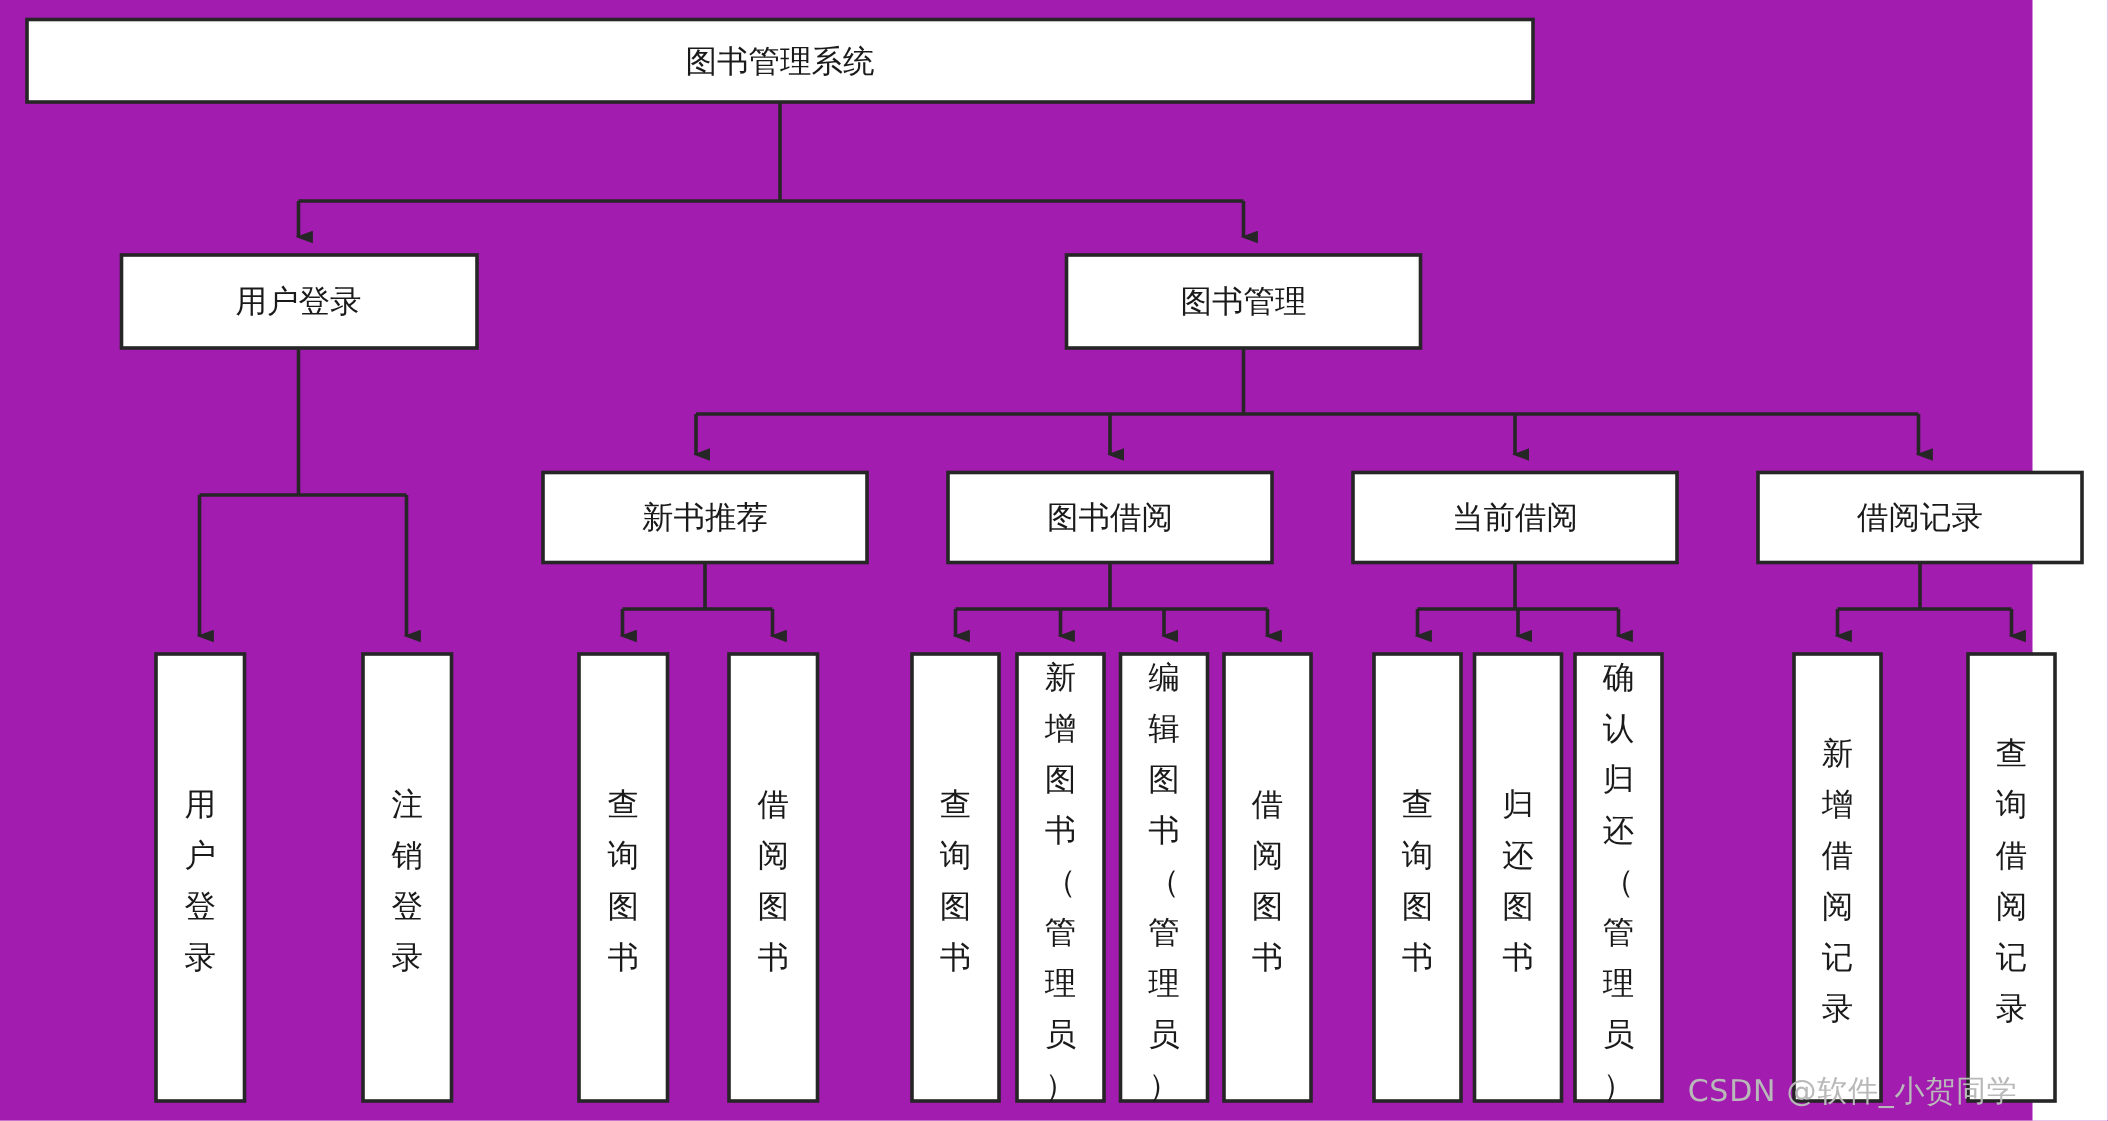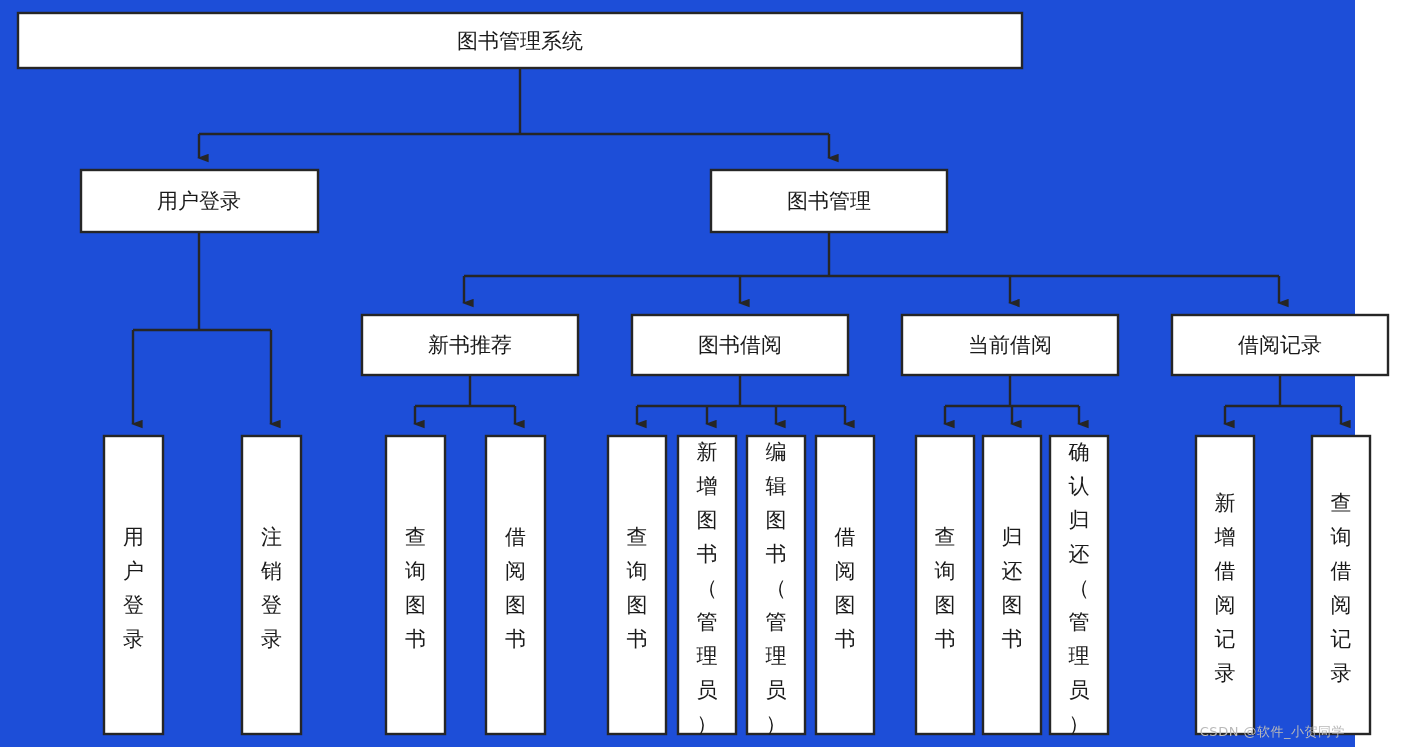--- a/index.html
+++ b/index.html
@@ -11,21 +11,21 @@
   body {
     width: 1405px;
     height: 747px;
     font-family: "DejaVu Sans", "Liberation Sans", sans-serif;
     overflow: hidden;
   }
   #diagram-root {
     position: relative;
     width: 1355px;
     height: 747px;
-    background: #1d4ed8;
+    background: #a21caf;
   }
   svg#tree-svg {
     position: absolute;
     left: 0;
     top: 0;
     width: 1405px;
     height: 747px;
     display: block;
   }
   .node-box {
@@ -54,21 +54,21 @@
   }
   .edge-arrow {
     fill: #262626;
     stroke: none;
   }
   .watermark-text {
     position: absolute;
     right: 10px;
     bottom: 6px;
     font-family: "DejaVu Sans", "Liberation Sans", sans-serif;
-    font-size: 13px;
+    font-size: 20px;
     color: #b9b9b9;
     letter-spacing: 0.5px;
     white-space: nowrap;
     user-select: none;
   }
 </style>
 </head>
 <body>
 
 <div id="diagram-root">

